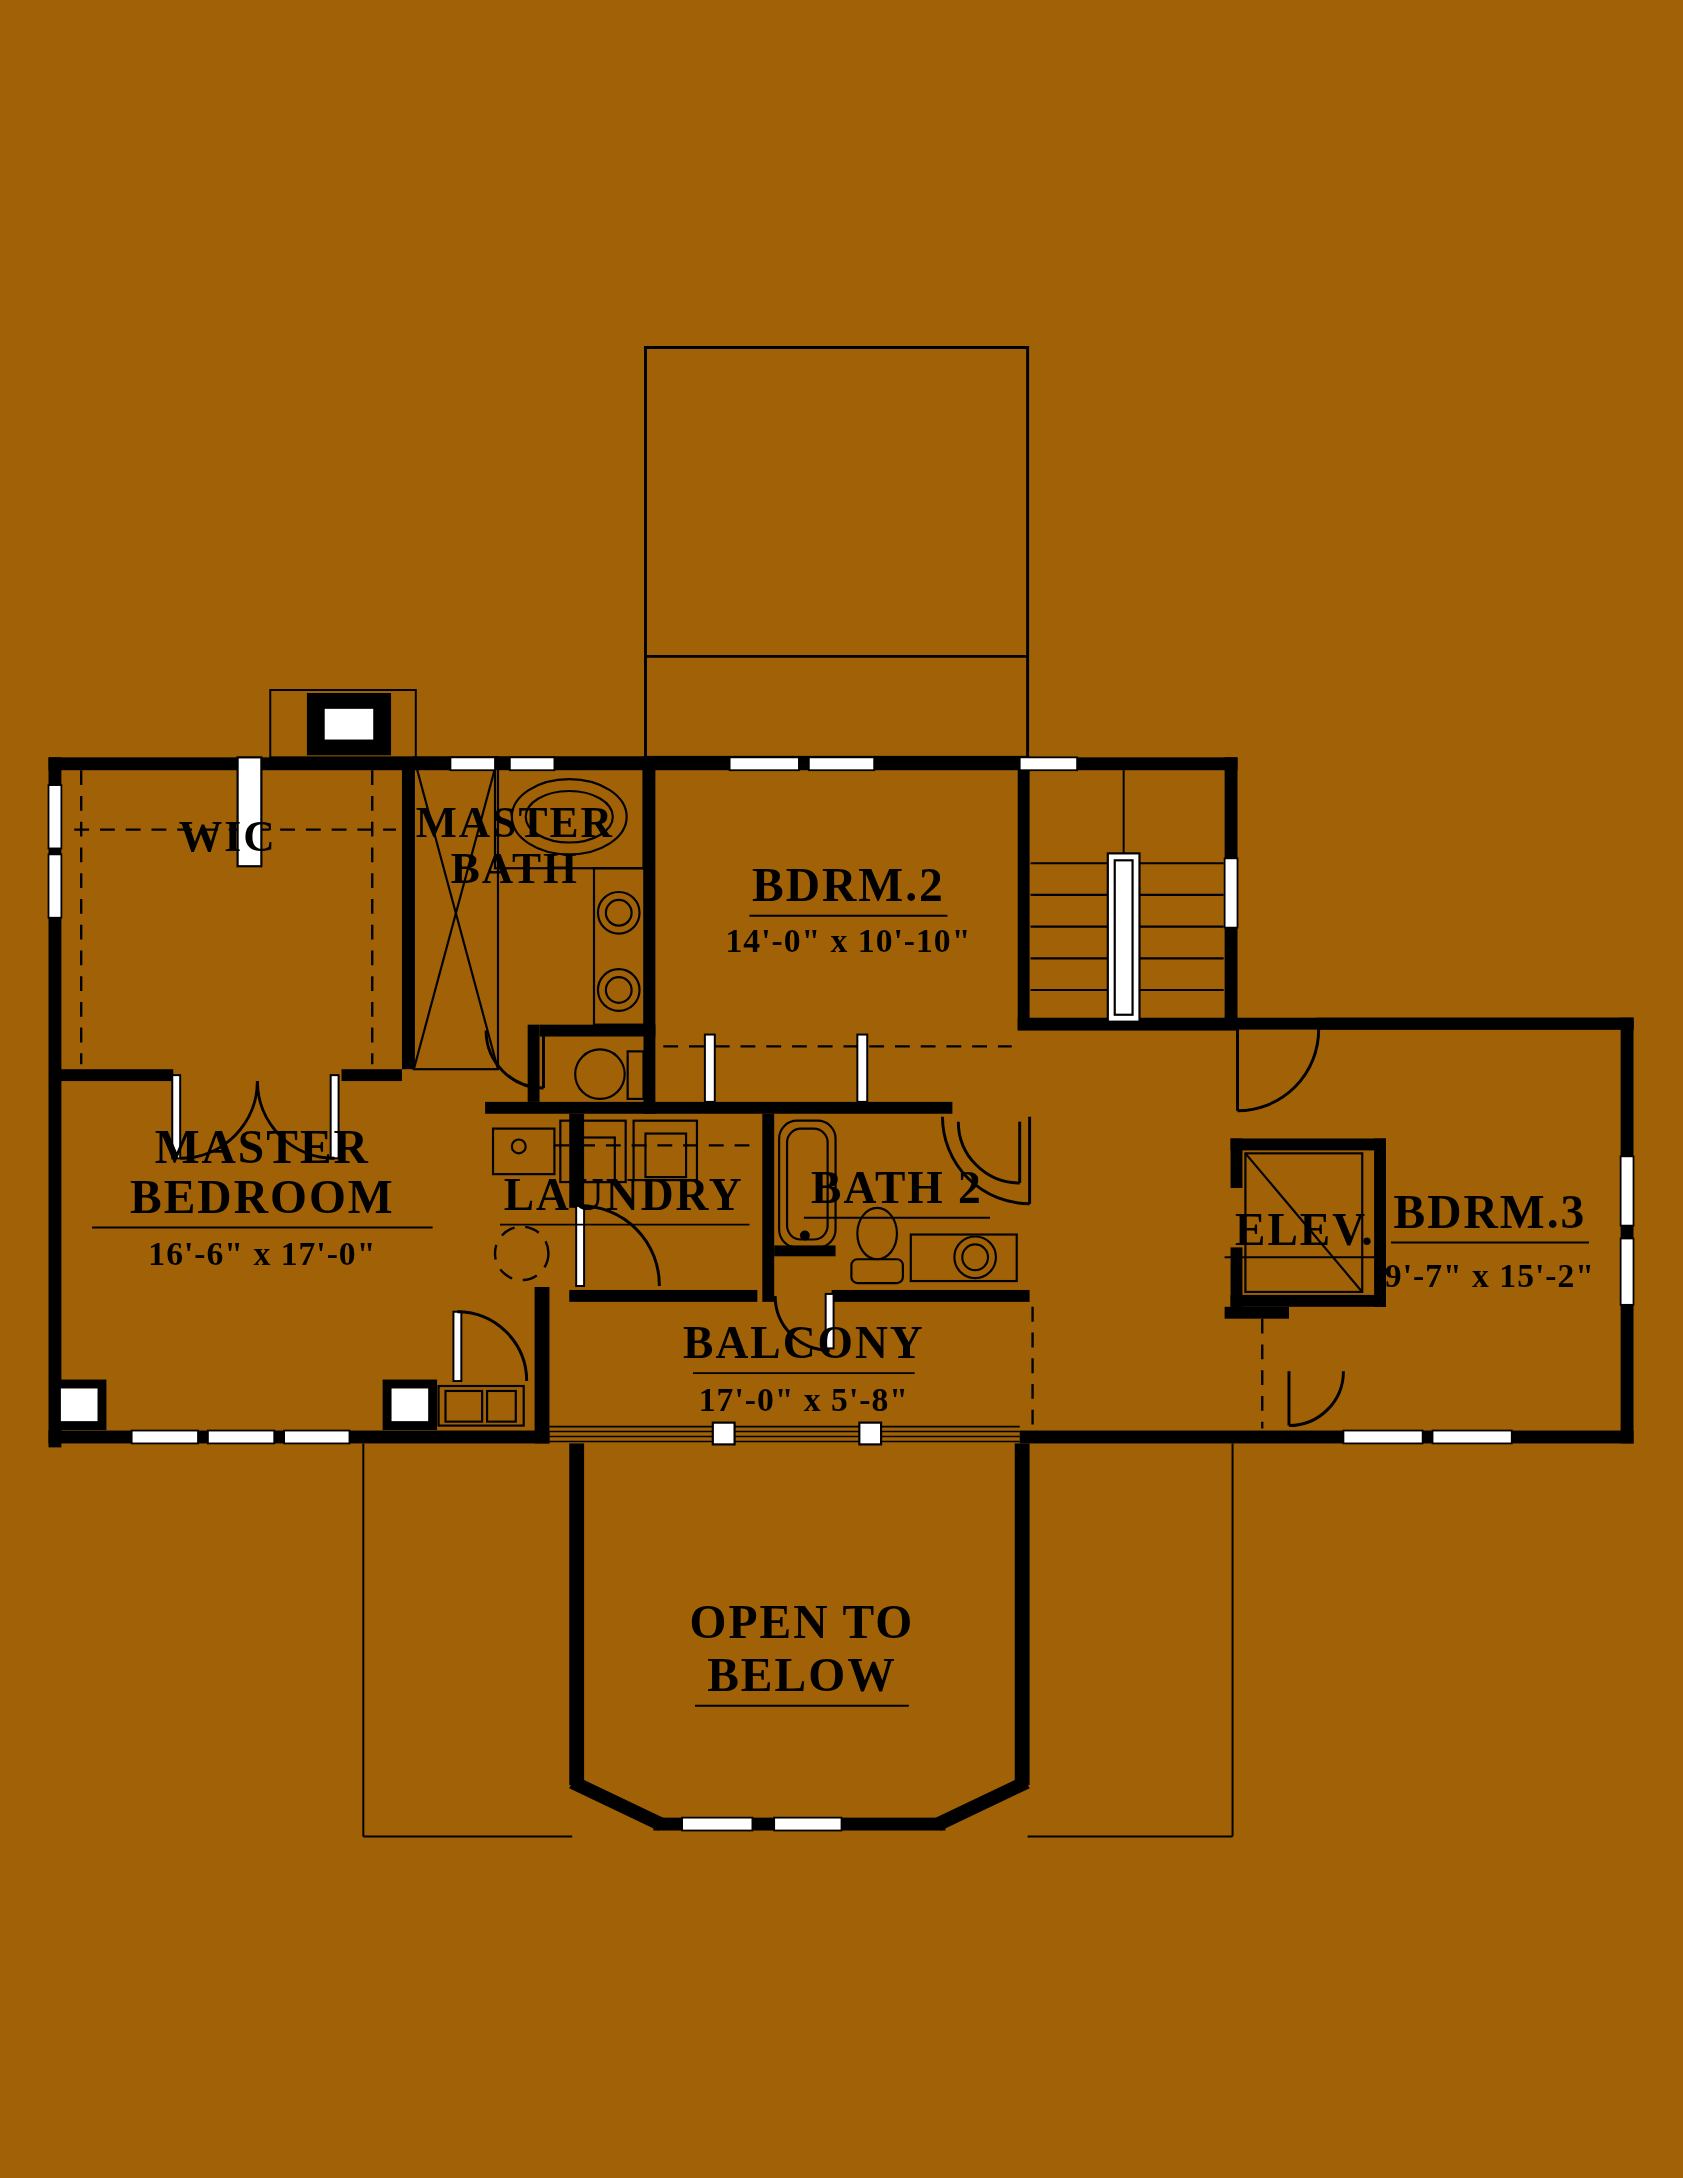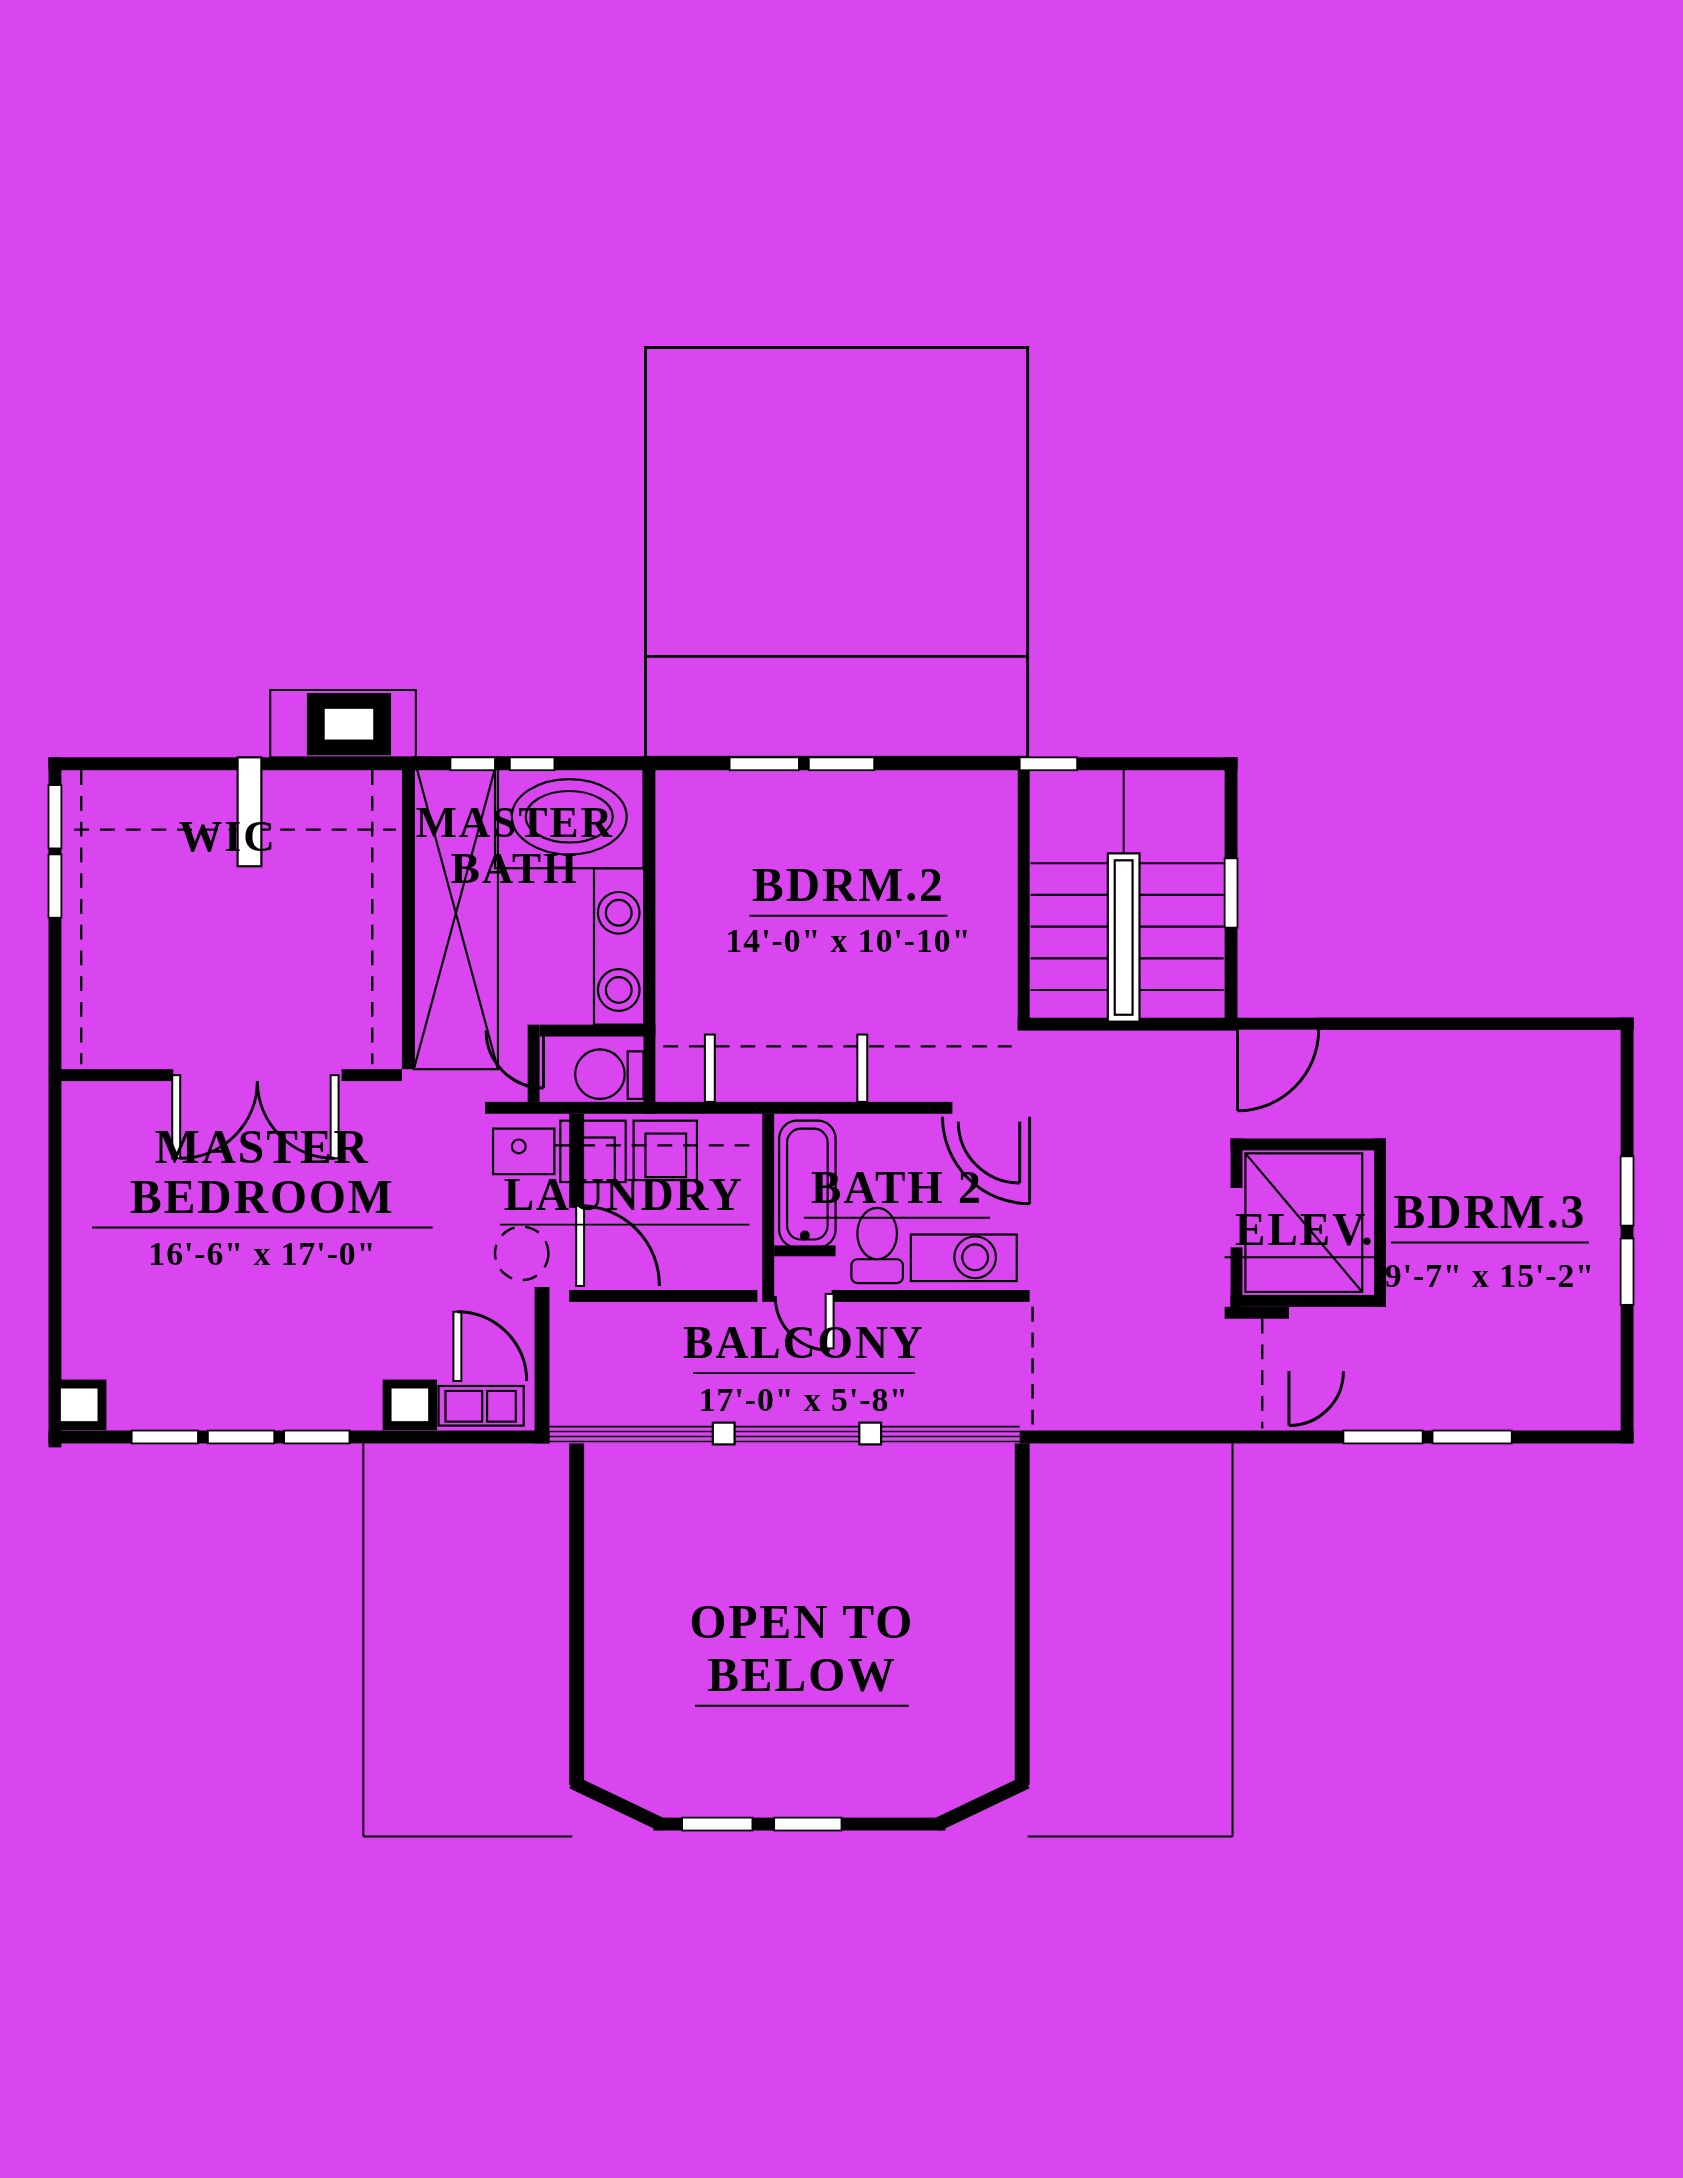--- a/index.html
+++ b/index.html
@@ -1,16 +1,16 @@
 <!DOCTYPE html>
 <html><head>
 <meta charset="utf-8">
 <style>
   html,body{margin:0;padding:0;background:#ffffff;}
-  .page{width:1683px;height:2178px;position:relative;background:#d946ef;font-family:"Liberation Serif",serif;}
+  .page{width:1683px;height:2178px;position:relative;background:#a16207;font-family:"Liberation Serif",serif;}
   svg{display:block;}
   .wall{fill:#000000;stroke:none;}
   .thin{fill:none;stroke:#000000;stroke-width:3;}
   .thin2{fill:none;stroke:#000000;stroke-width:2;}
   .fix{fill:none;stroke:#000000;stroke-width:2.2;}
   .fixw{fill:#ffffff;stroke:#000000;stroke-width:2.2;}
   .dash{fill:none;stroke:#000000;stroke-width:2.4;stroke-dasharray:15 11;}
   .door{fill:none;stroke:#000000;stroke-width:3;}
   .leaf{fill:#ffffff;stroke:#000000;stroke-width:2;}
   .win{fill:#ffffff;stroke:#000000;stroke-width:1.8;}

